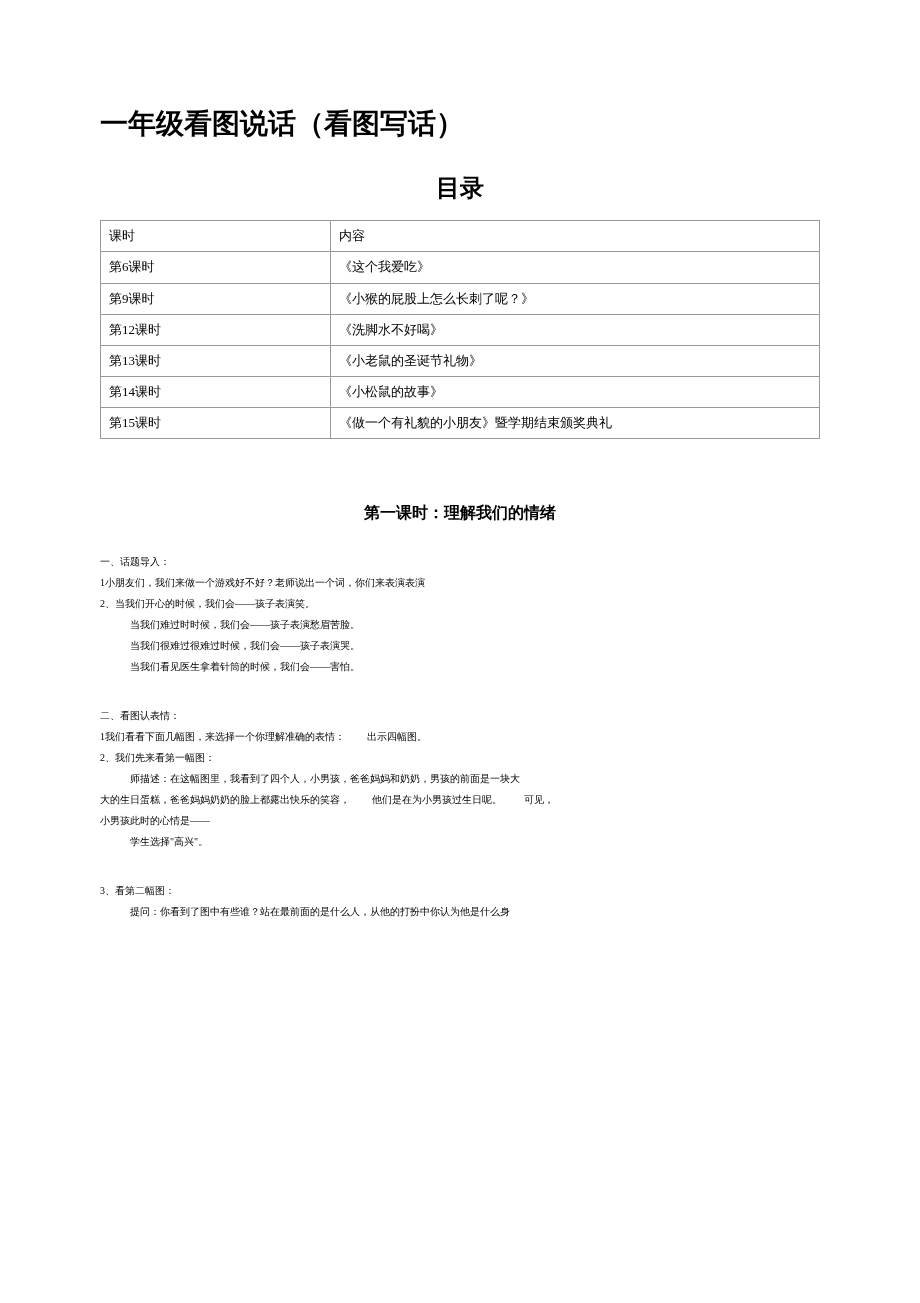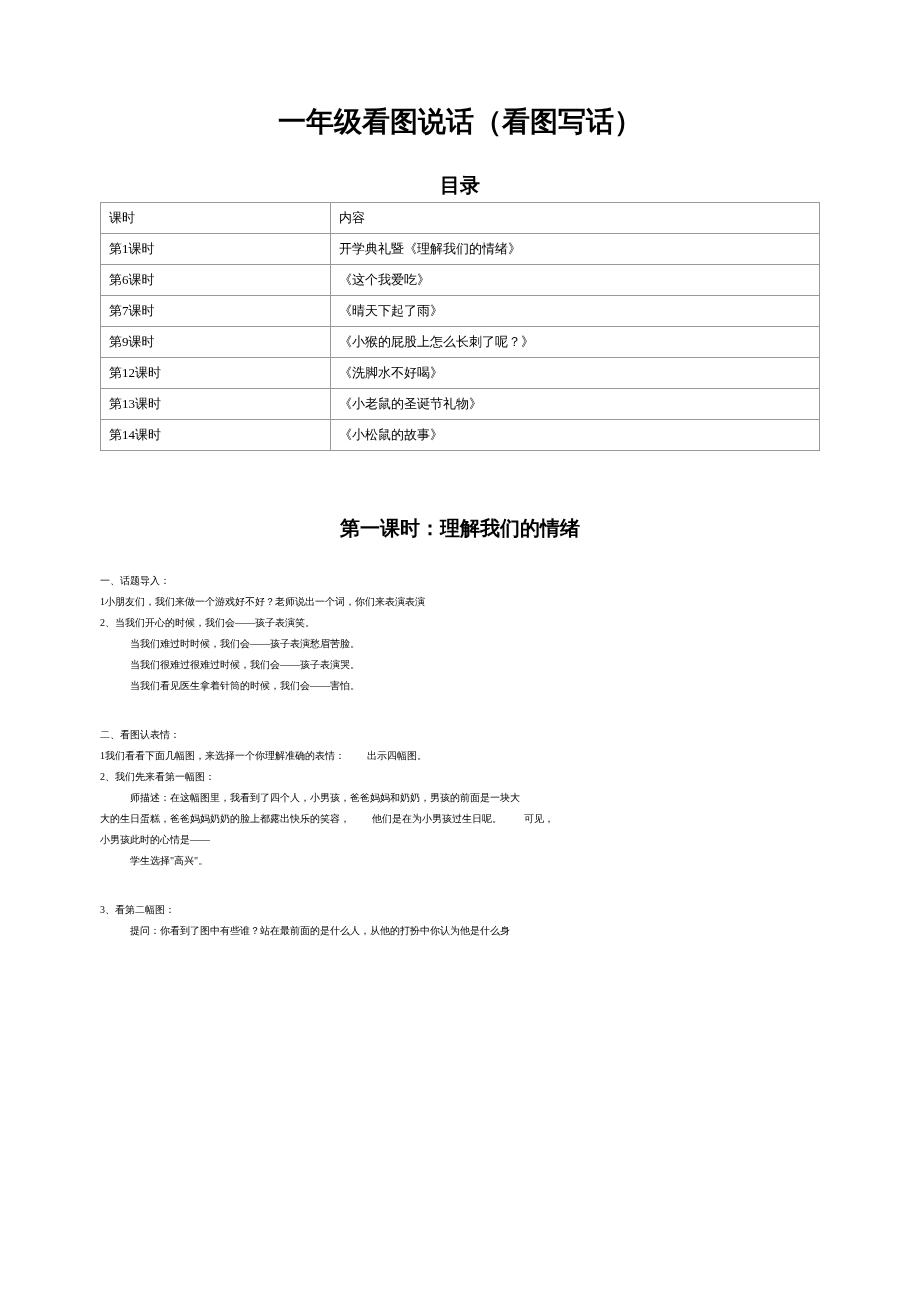--- a/index.html
+++ b/index.html
@@ -7,45 +7,45 @@
       font-family: "SimSun", "宋体", serif;
       background: #fff;
       color: #000;
       width: 920px;
       padding: 100px 100px 60px 100px;
       font-size: 14px;
       line-height: 1.7;
     }
     .title-main {
       font-size: 28px;
-      text-align: center;
       margin-bottom: 20px;
-      font-family: Liberation Mono, monospace;
+      font-family: Liberation Serif, serif;
     }
     .subtitle {
-      font-size: 20px;
+      font-size: 24px;
       text-align: center;
+      margin-bottom: 12px;
       font-family: "SimHei", "黑体", sans-serif;
     }
     table {
       width: 100%;
       border-collapse: collapse;
       margin-bottom: 60px;
     }
     table td {
       border: 1px solid #999;
       padding: 4px 8px;
       font-size: 13px;
       vertical-align: middle;
       height: 24px;
     }
     table td.col1 { width: 32%; }
     table td.col2 { width: 68%; }
     .section-title {
-      font-size: 20px;
+      font-size: 16px;
       text-align: center;
       margin: 30px 0 25px 0;
       font-family: "SimHei", "黑体", sans-serif;
     }
     .body-text {
       font-size: 10px;
       line-height: 2.1;
       margin: 0;
     }
     .indent1 { padding-left: 30px; }
@@ -58,46 +58,42 @@
 <h1 class="title-main">一年级看图说话（看图写话）</h1>
 <h2 class="subtitle">目录</h2>
 
 <table>
   <tbody>
       <tr>
     <td class="col1">课时</td>
     <td class="col2">内容</td>
   </tr>
   <tr>
-        <td class="col1">第1课时</td>
-        <td class="col2">开学典礼暨《理解我们的情绪》</td>
-      </tr>
-  <tr>
         <td class="col1">第6课时</td>
         <td class="col2">《这个我爱吃》</td>
-      </tr>
-  <tr>
-        <td class="col1">第7课时</td>
-        <td class="col2">《晴天下起了雨》</td>
       </tr>
   <tr>
         <td class="col1">第9课时</td>
         <td class="col2">《小猴的屁股上怎么长刺了呢？》</td>
       </tr>
   <tr>
         <td class="col1">第12课时</td>
         <td class="col2">《洗脚水不好喝》</td>
       </tr>
   <tr>
         <td class="col1">第13课时</td>
         <td class="col2">《小老鼠的圣诞节礼物》</td>
       </tr>
   <tr>
         <td class="col1">第14课时</td>
         <td class="col2">《小松鼠的故事》</td>
+      </tr>
+  <tr>
+        <td class="col1">第15课时</td>
+        <td class="col2">《做一个有礼貌的小朋友》暨学期结束颁奖典礼</td>
       </tr>
 </tbody>
   </table>
 
 <h2 class="section-title">第一课时：理解我们的情绪</h2>
 
 <p class="body-text">一、话题导入：</p>
 <p class="body-text">1小朋友们，我们来做一个游戏好不好？老师说出一个词，你们来表演表演</p>
 <p class="body-text">2、当我们开心的时候，我们会——孩子表演笑。</p>
 <p class="body-text indent1">当我们难过时时候，我们会——孩子表演愁眉苦脸。</p>

